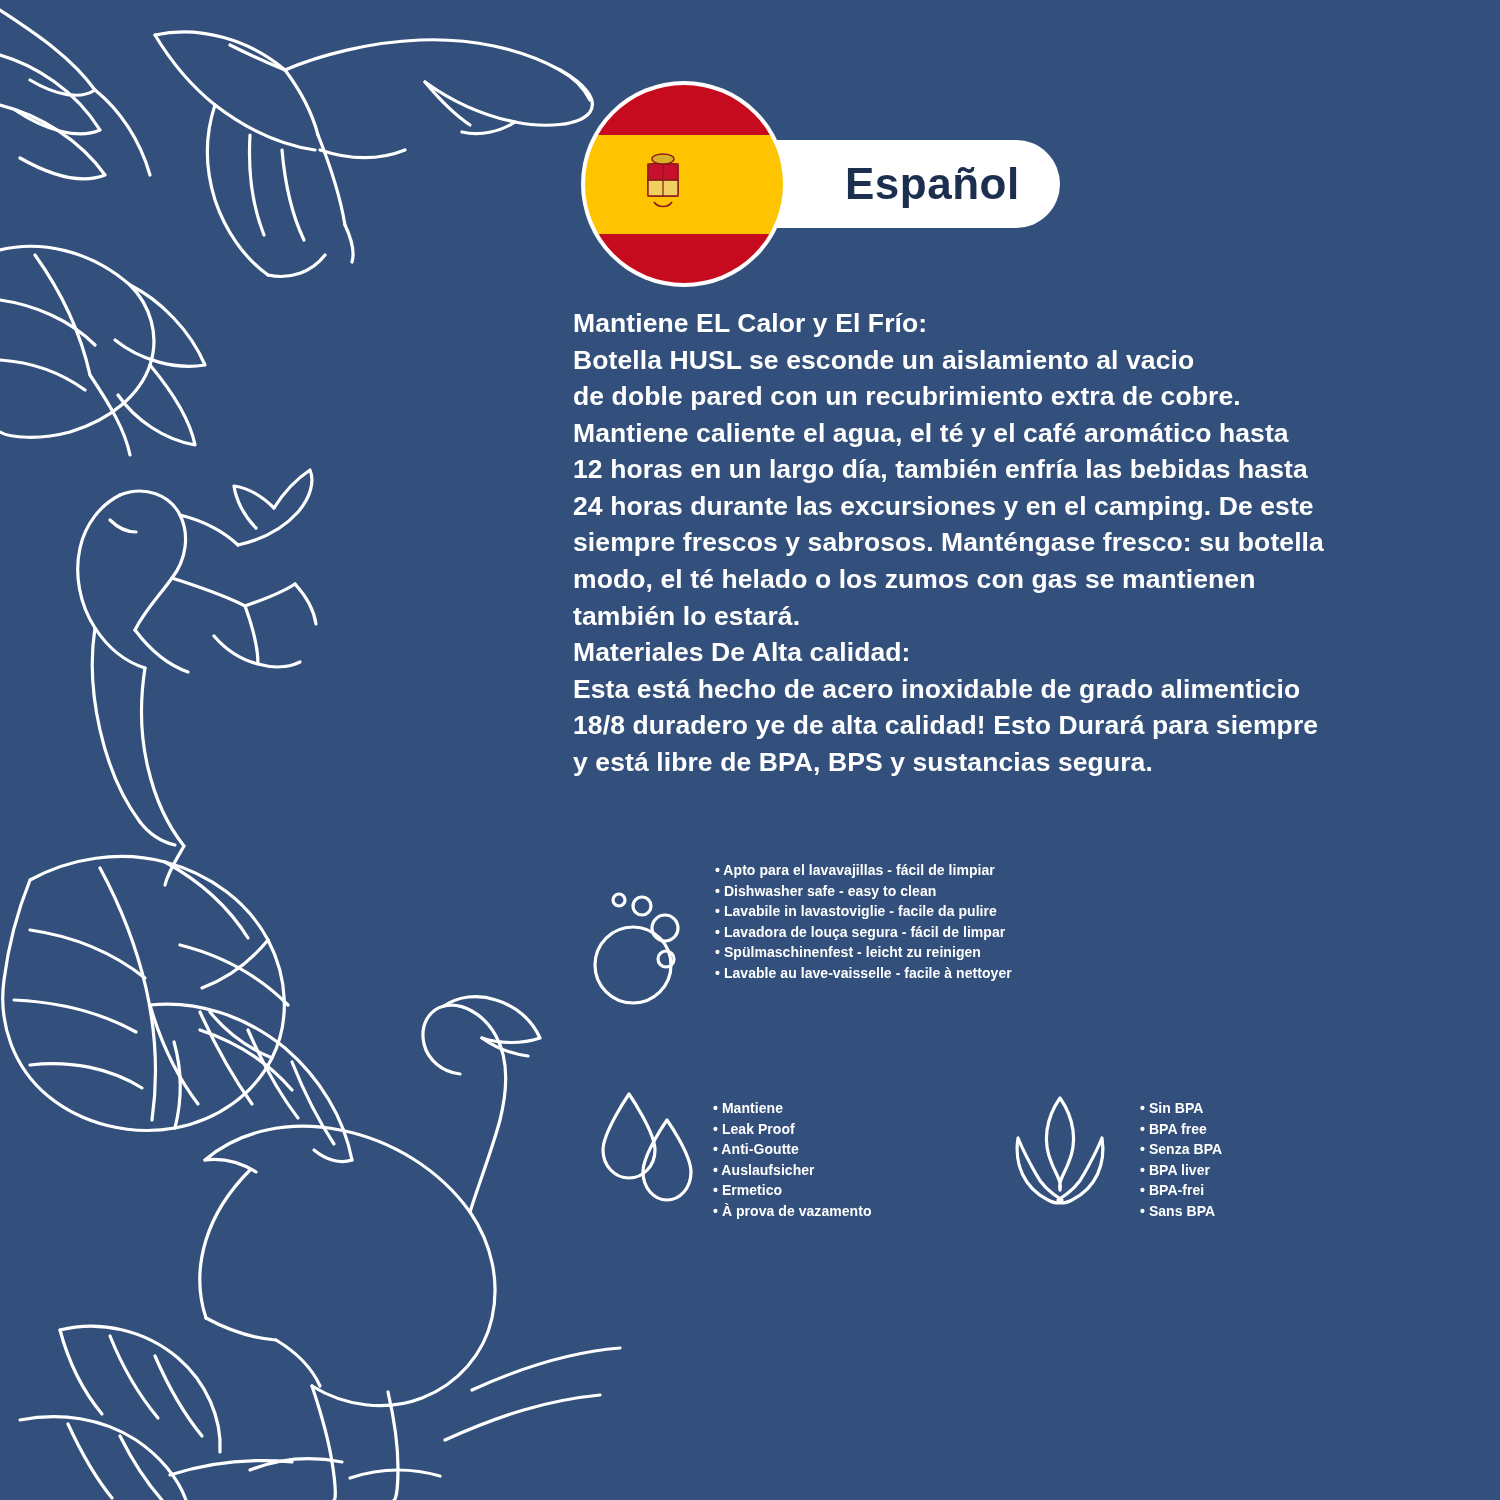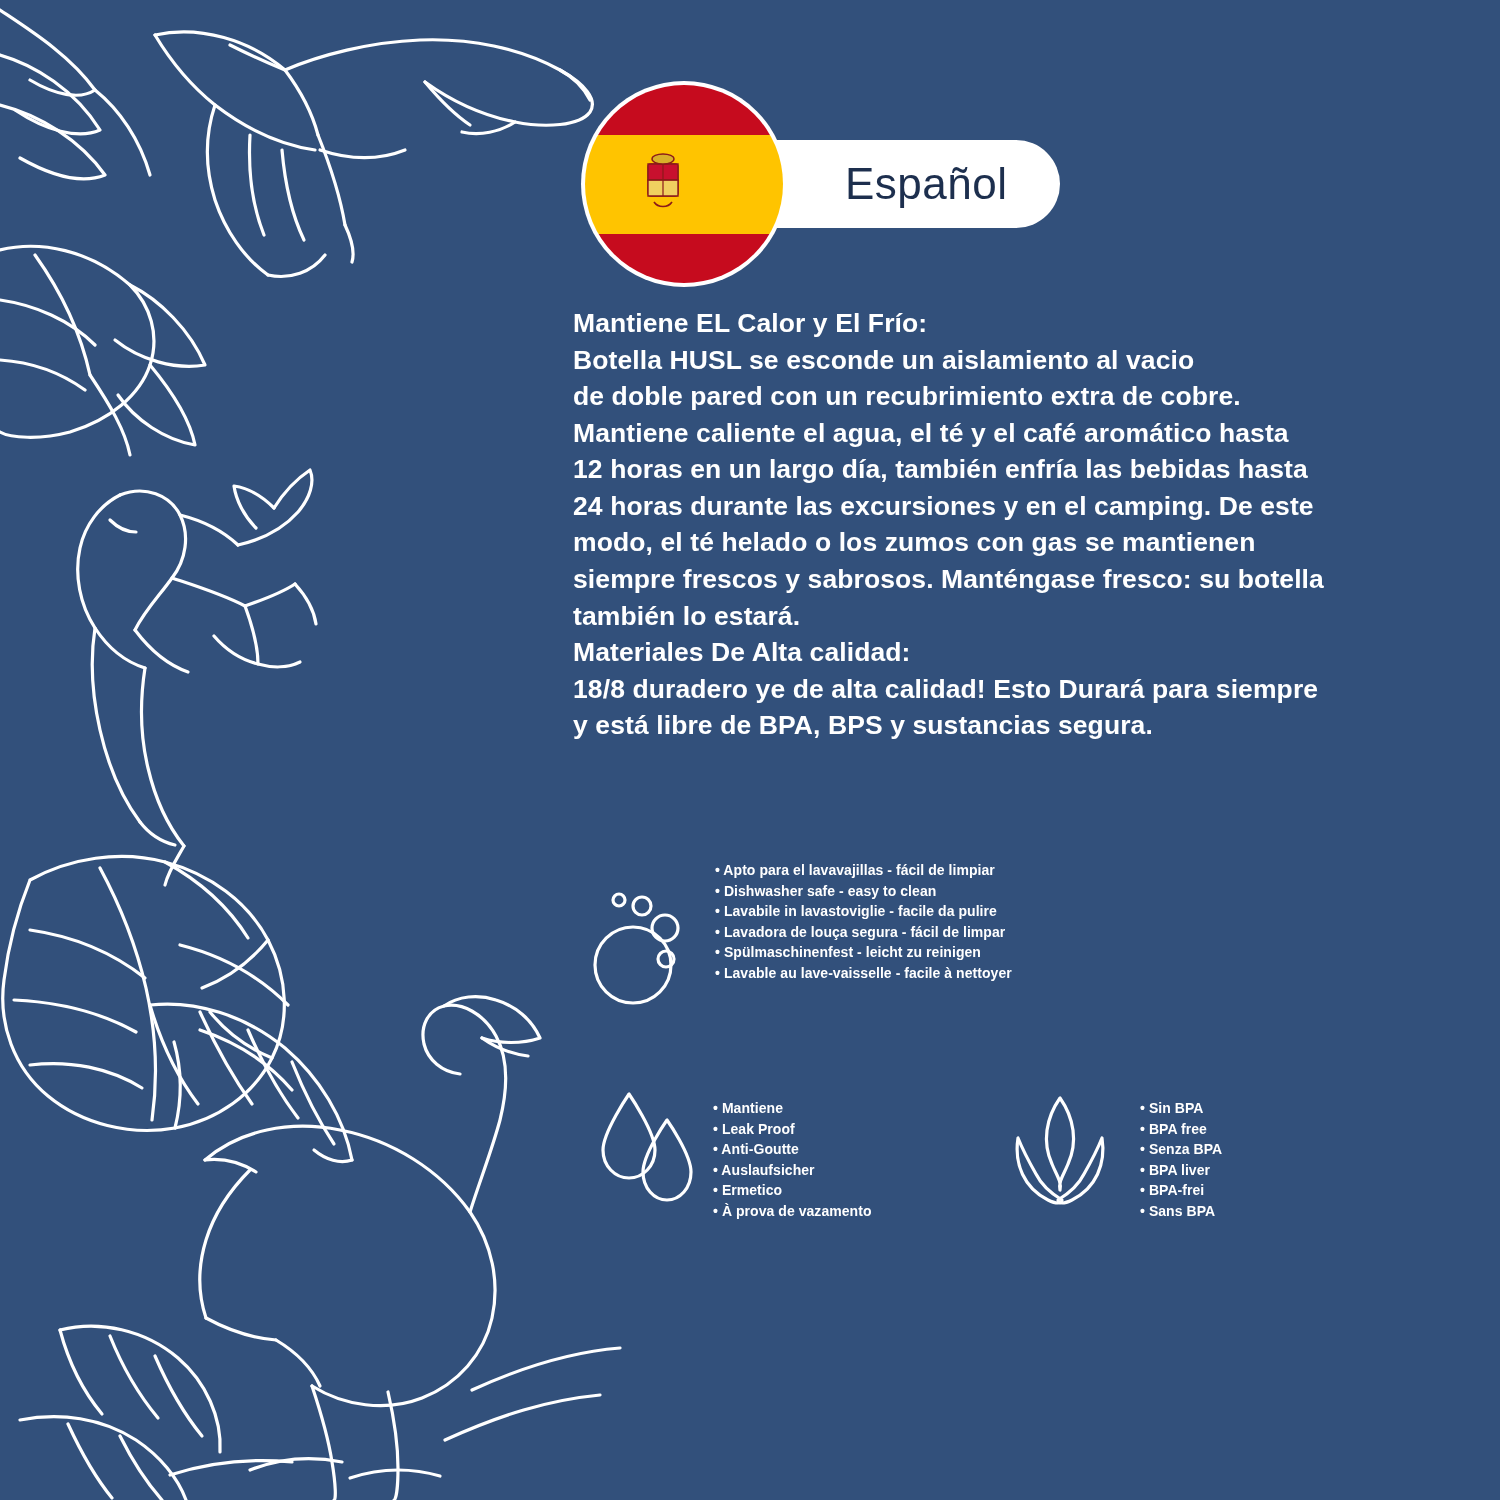--- a/index.html
+++ b/index.html
@@ -39,21 +39,21 @@
     display: flex;
     align-items: center;
   }
   .lang-label {
     position: absolute;
     left: 260px;
     top: 0;
     height: 88px;
     line-height: 88px;
     font-size: 44px;
-    font-weight: normal;
+    font-weight: bold;
     color: #1d2f4e;
     letter-spacing: 0.5px;
   }
   .flag-circle {
     position: absolute;
     left: 585px;
     top: 85px;
     width: 198px;
     height: 198px;
     border-radius: 50%;
@@ -247,24 +247,25 @@
     </svg>
   </div>
 
   <div class="copy">
     <div class="line">Mantiene EL Calor y El Frío:</div>
     <div class="line">Botella HUSL se esconde un aislamiento al vacio</div>
     <div class="line">de doble pared con un recubrimiento extra de cobre.</div>
     <div class="line">Mantiene caliente el agua, el té y el café aromático hasta</div>
     <div class="line">12 horas en un largo día, también enfría las bebidas hasta</div>
     <div class="line">24 horas durante las excursiones y en el camping. De este</div>
+    <div class="line">siempre frescos y sabrosos. Manténgase fresco: su botella</div>
     <div class="line">modo, el té helado o los zumos con gas se mantienen</div>
-    <div class="line">siempre frescos y sabrosos. Manténgase fresco: su botella</div>
     <div class="line">también lo estará.</div>
     <div class="line">Materiales De Alta calidad:</div>
+    <div class="line">Esta está hecho de acero inoxidable de grado alimenticio</div>
     <div class="line">18/8 duradero ye de alta calidad! Esto Durará para siempre</div>
     <div class="line">y está libre de BPA, BPS y sustancias segura.</div>
   </div>
 
   <div class="feature" id="feat-dishwasher">
     <div class="icon">
       <svg width="110" height="130" viewBox="0 0 110 130" fill="none" stroke="#ffffff" stroke-width="3.2">
         <circle cx="48" cy="85" r="38"></circle>
         <circle cx="80" cy="48" r="13"></circle>
         <circle cx="57" cy="26" r="9"></circle>

